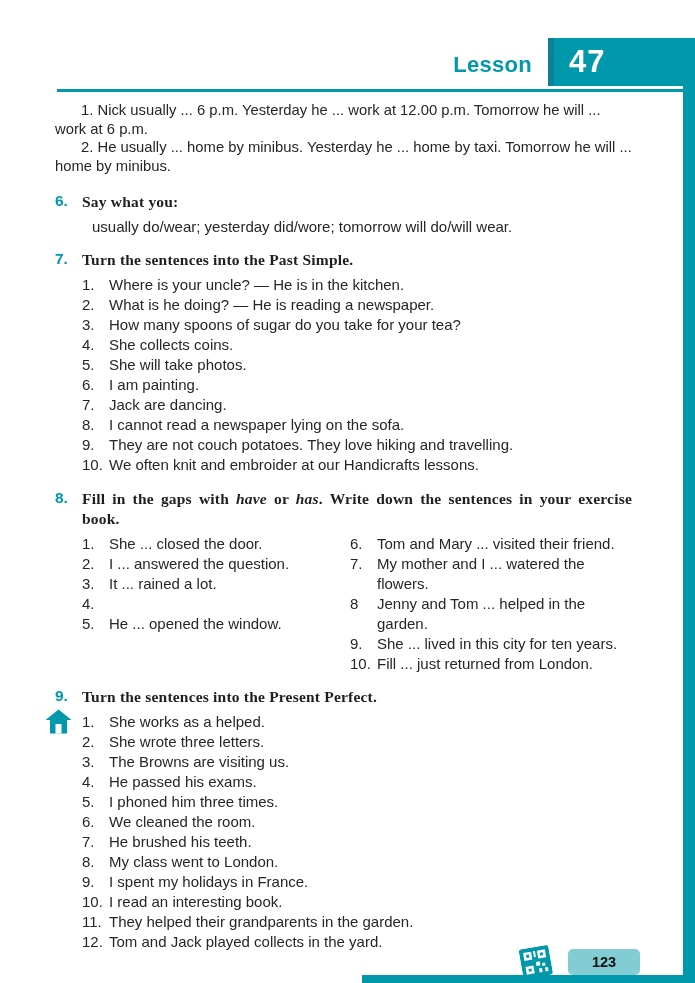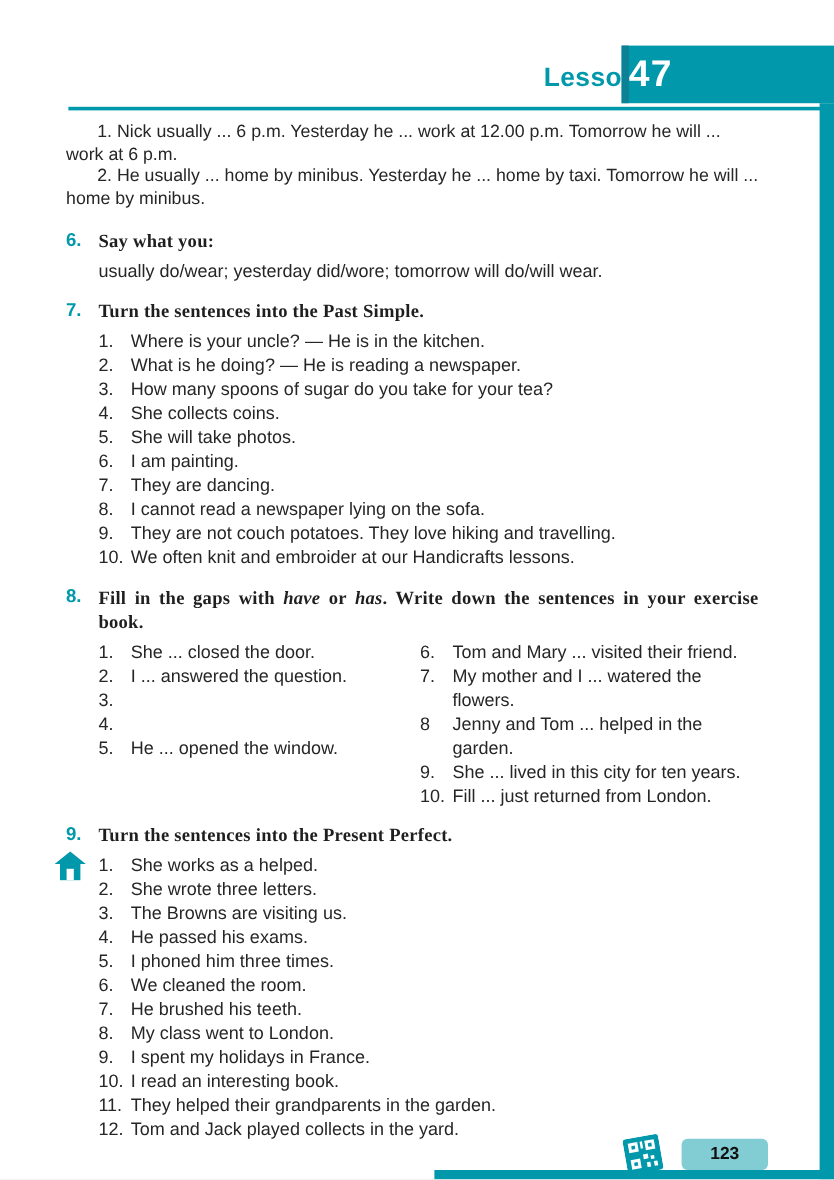--- a/index.html
+++ b/index.html
@@ -16,23 +16,23 @@
     font-family:"Liberation Sans","DejaVu Sans",sans-serif;
     color:var(--text);
   }
   
   .lesson-label{
     position:absolute;top:52px;right:163px;
     font-size:22px;font-weight:bold;color:var(--accent);
     letter-spacing:0.3px;
   }
   .lesson-box{
-    position:absolute;top:38px;right:0;width:177px;height:48px;
+    position:absolute;top:38px;right:0;width:147px;height:48px;
     background:var(--accent);border-left:6px solid var(--accent-dark);
-    display:flex;align-items:center;
+    display:flex;align-items:center;padding-left:15px;
   }
   .lesson-box span{
     color:#ffffff;font-size:31px;font-weight:bold;letter-spacing:1px;
   }
   .header-rule{
     position:absolute;top:89px;left:57px;right:0;height:3px;
     background:var(--accent);
   }
   
   .right-stripe{
@@ -59,21 +59,21 @@
     font-weight:bold;font-size:15.5px;
   }
   .ex-content{flex:1;min-width:0;}
   .ex-title{
     margin:0;font-family:"Liberation Serif","DejaVu Serif",serif;
     font-size:15.5px;font-weight:700;color:#1f1f1f;
     letter-spacing:0.2px;line-height:20px;
   }
   .ex-title.justify{text-align:justify;word-spacing:2.5px;}
   .ex-title i{font-style:italic;}
-  .ex-text{margin:5px 0 0;font-size:15px;line-height:20px;}
+  .ex-text{margin:5px 10px 0;font-size:15px;line-height:20px;}
   .item-list{margin-top:5px;}
   .item-row{display:flex;font-size:15px;line-height:20px;}
   .item-num{width:27px;flex:none;}
   .item-text{flex:1;min-width:0;}
   .two-col{display:flex;margin-top:5px;}
   .col-left{width:268px;flex:none;}
   .col-right{flex:1;min-width:0;}
   
   .home-icon{
     position:absolute;left:-10px;top:22px;width:27px;height:25px;
@@ -139,21 +139,21 @@
           <div class="item-row">
               <span class="item-num">5.</span>
               <span class="item-text">She will take photos.</span>
             </div>
           <div class="item-row">
               <span class="item-num">6.</span>
               <span class="item-text">I am painting.</span>
             </div>
           <div class="item-row">
               <span class="item-num">7.</span>
-              <span class="item-text">They are dancing.</span>
+              <span class="item-text">Jack are dancing.</span>
             </div>
           <div class="item-row">
               <span class="item-num">8.</span>
               <span class="item-text">I cannot read a newspaper lying on the sofa.</span>
             </div>
           <div class="item-row">
               <span class="item-num">9.</span>
               <span class="item-text">They are not couch potatoes. They love hiking and travelling.</span>
             </div>
           <div class="item-row">
@@ -173,20 +173,21 @@
             <div class="item-row">
                 <span class="item-num">1.</span>
                 <span class="item-text">She ... closed the door.</span>
               </div>
             <div class="item-row">
                 <span class="item-num">2.</span>
                 <span class="item-text">I ... answered the question.</span>
               </div>
             <div class="item-row">
                 <span class="item-num">3.</span>
+                <span class="item-text">It ... rained a lot.</span>
               </div>
             <div class="item-row">
                 <span class="item-num">4.</span>
               </div>
             <div class="item-row">
                 <span class="item-num">5.</span>
                 <span class="item-text">He ... opened the window.</span>
               </div>
           </div>
           <div class="col-right">

